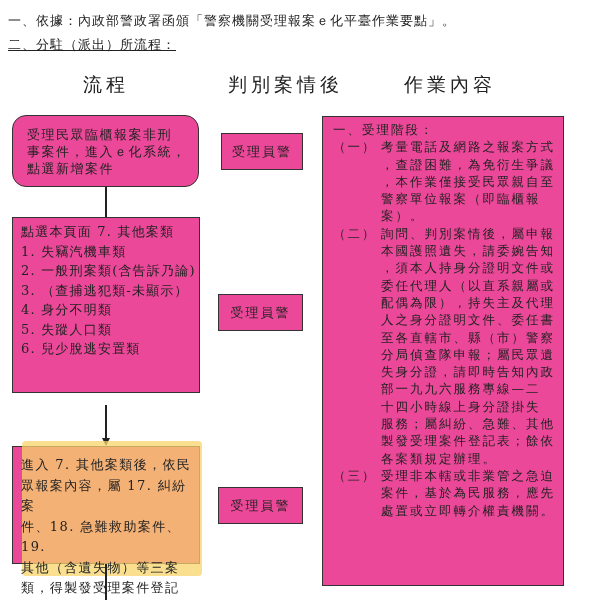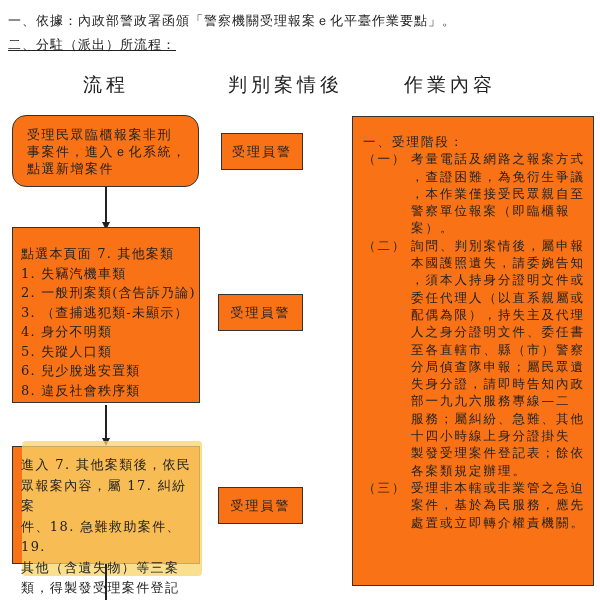--- a/index.html
+++ b/index.html
@@ -1,21 +1,21 @@
 <!DOCTYPE html>
 <html><head>
 <meta charset="utf-8">
 <style>
   html, body { margin:0; padding:0; }
   body { width:600px; height:600px; background:#ffffff; position:relative; overflow:hidden;
          font-family:"DejaVu Serif","Liberation Serif",serif; color:#222; }
   .abs { position:absolute; }
   .intro { left:8px; font-size:13px; letter-spacing:1px; white-space:nowrap; }
   .colhead { font-size:19px; letter-spacing:4px; top:72px; }
-  .box { position:absolute; border:1.3px solid #333; box-sizing:border-box; background:#f97316; }
+  .box { position:absolute; border:1.3px solid #333; box-sizing:border-box; background:#ec4899; }
   .rounded { border-radius:14px; }
   .txt { font-size:13px; line-height:17px; letter-spacing:1.5px; }
   .role { display:flex; align-items:center; justify-content:center; font-size:13px; letter-spacing:2px; }
   .vline { position:absolute; width:1.5px; background:#222; }
   .arrow { position:absolute; width:0; height:0; border-left:4px solid transparent; border-right:4px solid transparent; border-top:8px solid #222; }
   .list div { line-height:19.5px; }
   .highlight { position:absolute; background:#f7d46a; opacity:0.75; border-radius:4px; }
   .content .p { font-size:12.5px; line-height:17.3px; letter-spacing:2px; }
   .hang { display:flex; }
   .hang .num { width:48px; flex:none; }
@@ -32,29 +32,28 @@
 
 <div class="box rounded" style="left:12px; top:115px; width:187px; height:72px; padding:10px 0 0 14px;">
   <div class="txt">受理民眾臨櫃報案非刑</div>
   <div class="txt">事案件，進入ｅ化系統，</div>
   <div class="txt">點選新增案件</div>
 </div>
 
 <div class="vline" style="left:105px; top:187px; height:36px;"></div>
 <div class="arrow" style="left:102px; top:222px;"></div>
 
-<div class="box list" style="left:12px; top:227px; width:188px; height:176px; padding:16px 0 0 8px; font-size:13px; letter-spacing:1.2px;">
+<div class="box list" style="left:12px; top:217px; width:188px; height:176px; padding:4px 0 0 8px; font-size:13px; letter-spacing:1.2px;">
   <div>點選本頁面 7. 其他案類</div>
   <div>1. 失竊汽機車類</div>
   <div>2. 一般刑案類(含告訴乃論)</div>
   <div>3. （查捕逃犯類-未顯示）</div>
   <div>4. 身分不明類</div>
   <div>5. 失蹤人口類</div>
   <div>6. 兒少脫逃安置類</div>
-  <div>8. 違反社會秩序類</div>
 </div>
 
 <div class="vline" style="left:105px; top:405px; height:35px;"></div>
 <div class="arrow" style="left:102px; top:438px;"></div>
 
 <div class="box" style="left:12px; top:446px; width:188px; height:118px;"></div>
 <div class="highlight" style="left:22px; top:441px; width:180px; height:135px;"></div>
 <div class="abs" style="left:21px; top:455px; width:178px; font-size:13px; line-height:20.5px; letter-spacing:1.4px;">
   <div>進入 7. 其他案類後，依民</div>
   <div>眾報案內容，屬 17. 糾紛案</div>
@@ -63,21 +62,21 @@
   <div>類，得製發受理案件登記</div>
   <div>表；餘依各案類規定辦理。</div>
 </div>
 
 <div class="vline" style="left:105px; top:564px; height:40px;"></div>
 
 <div class="box role" style="left:221px; top:133px; width:82px; height:37px;">受理員警</div>
 <div class="box role" style="left:218px; top:294px; width:85px; height:37px;">受理員警</div>
 <div class="box role" style="left:218px; top:487px; width:85px; height:37px;">受理員警</div>
 
-<div class="box content" style="left:322px; top:116px; width:242px; height:470px; padding:16px 0 0 10px;margin-left:30px;">
+<div class="box content" style="left:322px; top:116px; width:242px; height:470px; padding:4px 0 0 10px;">
   <div class="p">一、受理階段：</div>
 
   <div class="hang">
     <div class="p num">（一）</div>
     <div>
       <div class="p">考量電話及網路之報案方式</div>
       <div class="p">，查證困難，為免衍生爭議</div>
       <div class="p">，本作業僅接受民眾親自至</div>
       <div class="p">警察單位報案（即臨櫃報</div>
       <div class="p">案）。</div>
@@ -90,22 +89,22 @@
       <div class="p">詢問、判別案情後，屬申報</div>
       <div class="p">本國護照遺失，請委婉告知</div>
       <div class="p">，須本人持身分證明文件或</div>
       <div class="p">委任代理人（以直系親屬或</div>
       <div class="p">配偶為限），持失主及代理</div>
       <div class="p">人之身分證明文件、委任書</div>
       <div class="p">至各直轄市、縣（市）警察</div>
       <div class="p">分局偵查隊申報；屬民眾遺</div>
       <div class="p">失身分證，請即時告知內政</div>
       <div class="p">部一九九六服務專線—二</div>
+      <div class="p">十四小時線上身分證掛失</div>
       <div class="p">服務；屬糾紛、急難、其他</div>
-      <div class="p">十四小時線上身分證掛失</div>
       <div class="p">製發受理案件登記表；餘依</div>
       <div class="p">各案類規定辦理。</div>
     </div>
   </div>
 
   <div class="hang">
     <div class="p num">（三）</div>
     <div>
       <div class="p">受理非本轄或非業管之急迫</div>
       <div class="p">案件，基於為民服務，應先</div>

